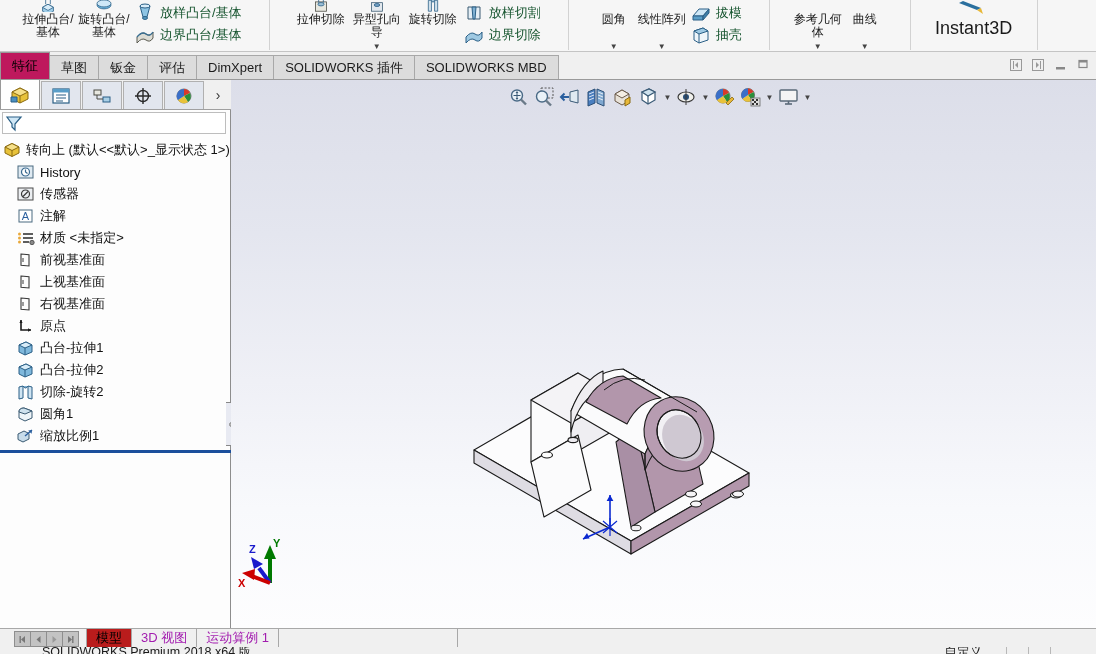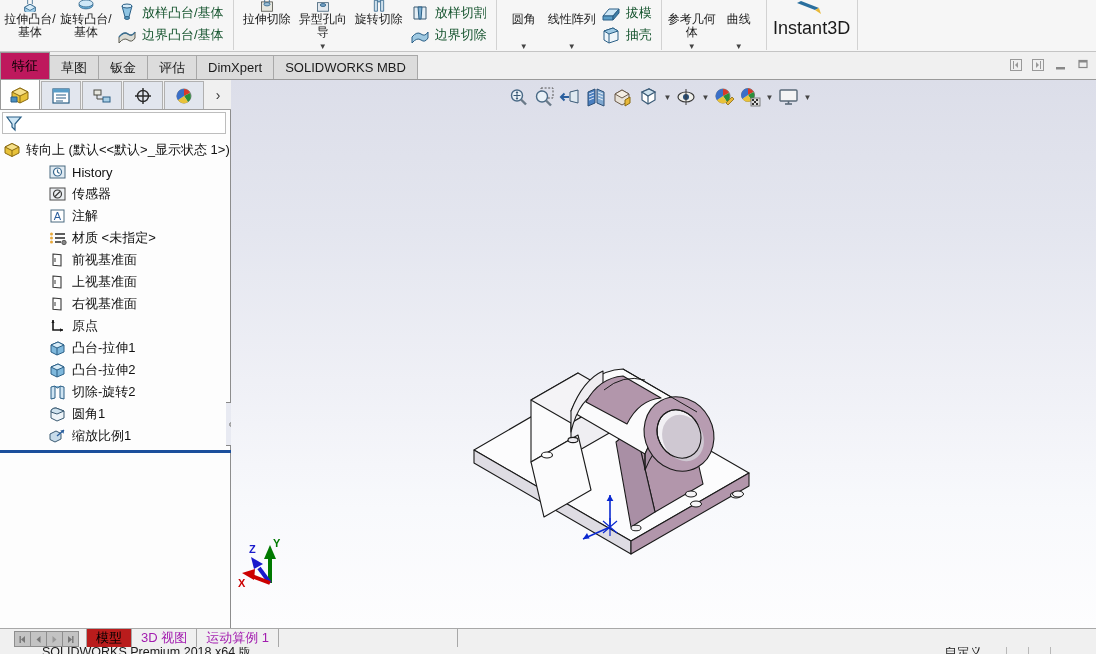--- a/index.html
+++ b/index.html
@@ -13,21 +13,21 @@
 
   
   .ribbon {
     position: absolute; top: 0; left: 0;
     width: 1096px; height: 52px;
     background: #f6f6f6;
     border-bottom: 1px solid #c4c4c4;
     display: flex; align-items: flex-start;
     overflow: hidden;
   }
-  .rgroup { display: flex; align-items: flex-start; height: 52px; padding: 0 2px; position: relative; }
+  .rgroup { display: flex; align-items: flex-start; height: 52px; padding: 0 20px; position: relative; }
   .rsep { width: 1px; height: 50px; background: #d2d2d2; margin: 0 3px; flex: none; }
 
   
   .bigbtn {
     width: 56px; height: 52px; position: relative;
     display: flex; flex-direction: column; align-items: center;
     cursor: default; padding-top: 0;
   }
   .bigbtn .ic { height: 14px; width: 26px; margin-top: -2px; position: relative; }
   .bigbtn .lb {
@@ -107,21 +107,21 @@
     border: 1px solid #bdbdbd; background: #fff;
     display: flex; align-items: center; padding-left: 2px;
   }
   .tree { padding-top: 5px; font-size: 13px; color: #101010; user-select: none; }
   .trow {
     height: 22px; display: flex; align-items: center;
     padding-left: 4px; cursor: default; white-space: nowrap;
   }
   .trow .tic { width: 20px; height: 18px; flex: none; position: relative; margin-right: 4px; }
   .trow.root { padding-left: 2px; }
-  .trow.child { padding-left: 16px; margin-left: 32px; }
+  .trow.child { padding-left: 16px; }
   .rollbar {
     height: 3px; background: #1b4f9c; margin: 3px 0 0 0; width: 231px;
   }
   .splitter {
     position: absolute; left: 226px; top: 322px;
     width: 11px; height: 44px;
     background: #e8eaf2; border: 1px solid #878787;
     border-left: none; border-radius: 0 2px 2px 0;
     display: flex; align-items: center; justify-content: center;
   }
@@ -351,20 +351,21 @@
 
     <div class="rsep"></div>
   </div>
 
   <div class="tabbar">
     <div class="tab active">特征</div>
     <div class="tab">草图</div>
     <div class="tab">钣金</div>
     <div class="tab">评估</div>
     <div class="tab">DimXpert</div>
+    <div class="tab">SOLIDWORKS 插件</div>
     <div class="tab">SOLIDWORKS MBD</div>
     <div class="tabspacer"></div>
     <div class="wincontrols">
       <div class="wcbtn">
         <svg width="15" height="14" viewBox="0 0 15 14">
           <rect x="1.5" y="1.5" width="11" height="11" fill="none" stroke="#999" stroke-width="1"></rect>
           <path d="M9 4 L6 7 L9 10 Z" fill="#999"></path>
           <path d="M4.5 3 L4.5 11" stroke="#999" stroke-width="1"></path>
         </svg>
       </div>

